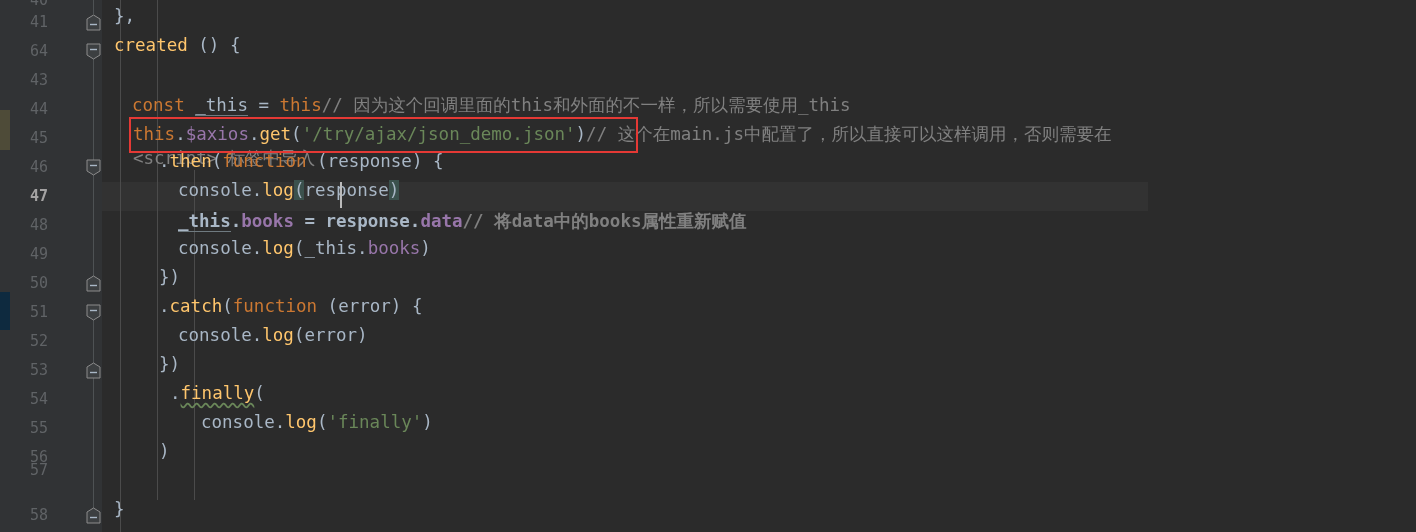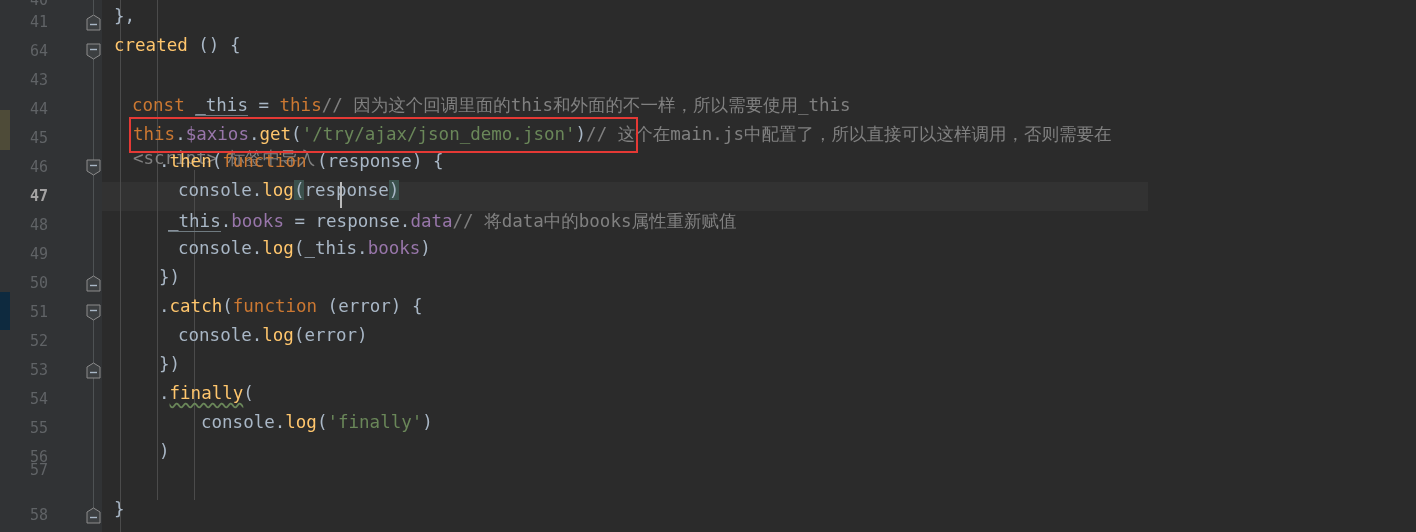--- a/index.html
+++ b/index.html
@@ -198,21 +198,21 @@
 
     <div class="txt" style="top:151px;left:57px;">
       <span class="punc">.</span><span class="fn">then</span><span class="punc">(</span><span class="kw">function</span><span class="punc"> (response) {</span>
     </div>
 
     <div class="txt" style="top:180px;left:76px;">
       <span class="ident">console.</span><span class="fn">log</span><span class="brkt-hl">(</span><span class="ident">response</span><span class="brkt-hl">)</span>
     </div>
     <div class="caret" style="left:238px;top:182px;height:26px;"></div>
 
-    <div class="txt" style="top:209px;left:66px;">
+    <div class="txt" style="top:209px;left:76px;font-weight:bold;">
       <span class="field-ul">_this</span><span class="punc">.</span><span class="prop">books</span><span class="punc"> = </span><span class="ident">response</span><span class="punc">.</span><span class="prop">data</span><span class="cmt">// 将data中的books属性重新赋值</span>
     </div>
 
     <div class="txt" style="top:238px;left:76px;">
       <span class="ident">console.</span><span class="fn">log</span><span class="ident">(_this.</span><span class="prop">books</span><span class="punc">)</span>
     </div>
 
     <div class="txt" style="top:267px;left:57px;">
       <span class="punc">})</span>
     </div>
@@ -222,21 +222,21 @@
     </div>
 
     <div class="txt" style="top:325px;left:76px;">
       <span class="ident">console.</span><span class="fn">log</span><span class="ident">(error)</span>
     </div>
 
     <div class="txt" style="top:354px;left:57px;">
       <span class="punc">})</span>
     </div>
 
-    <div class="txt" style="top:383px;left:57px;">
+    <div class="txt" style="top:383px;left:68px;">
       <span class="punc">.</span><span class="fn squiggle">finally</span><span class="punc">(</span>
     </div>
 
     <div class="txt" style="top:412px;left:76px;margin-left:23px;">
       <span class="ident">console.</span><span class="fn">log</span><span class="punc">(</span><span class="str">'finally'</span><span class="punc">)</span>
     </div>
 
     <div class="txt" style="top:441px;left:57px;">
       <span class="punc">)</span>
     </div>

